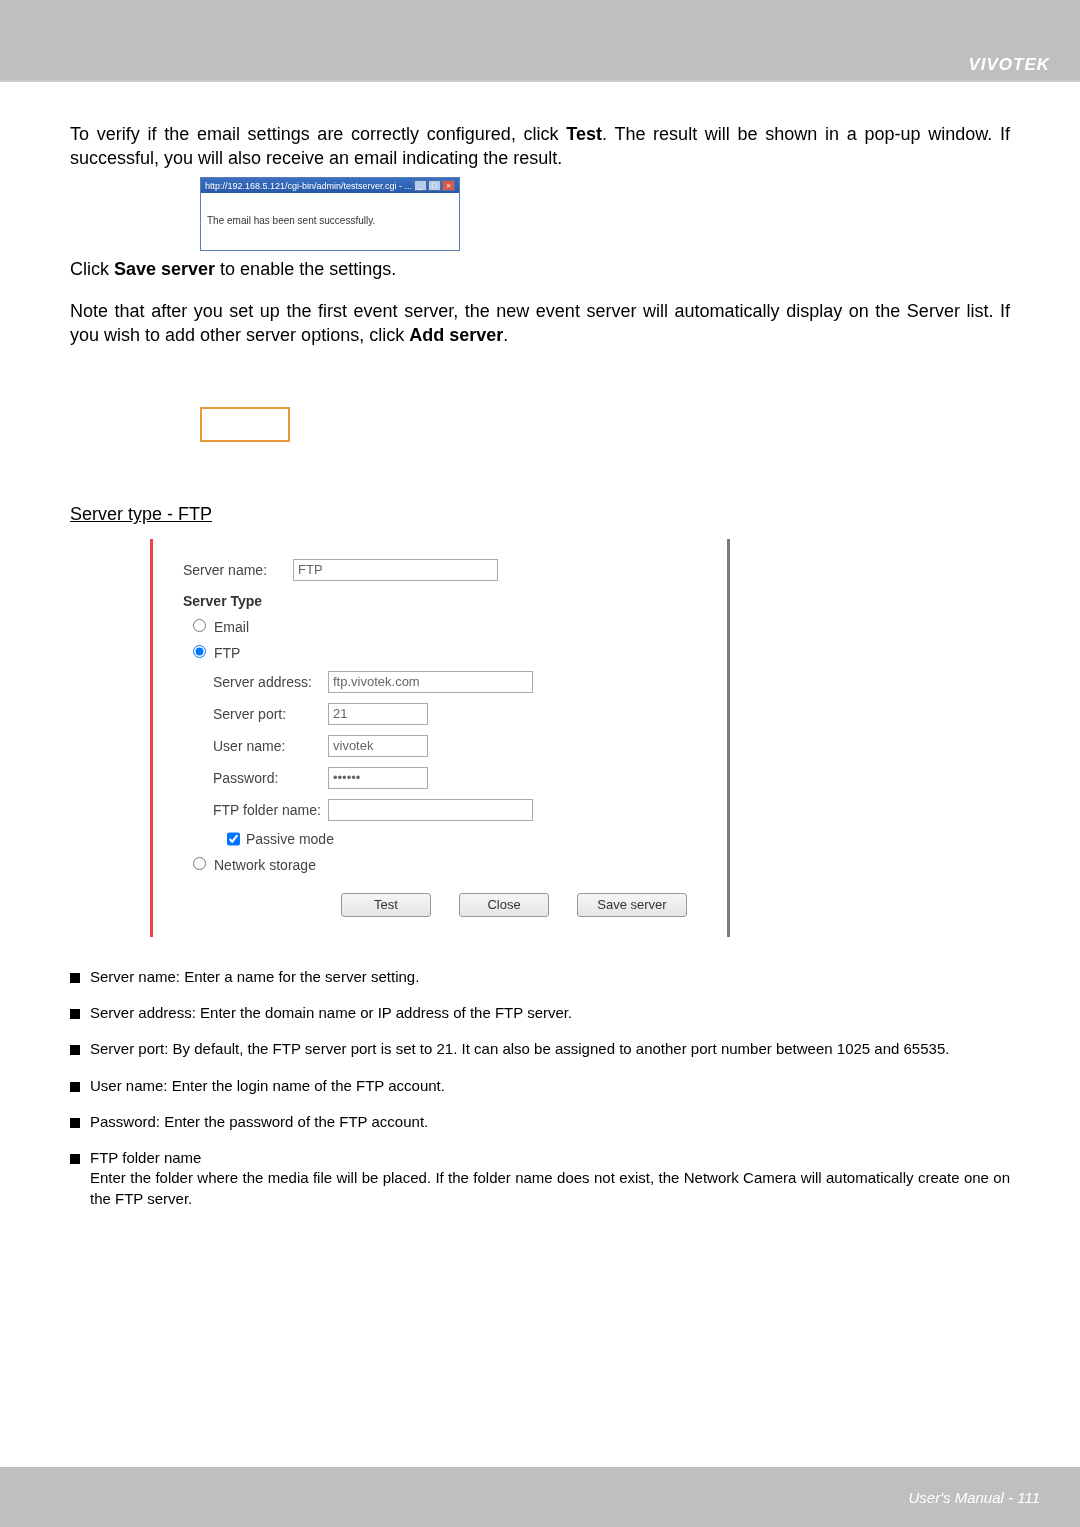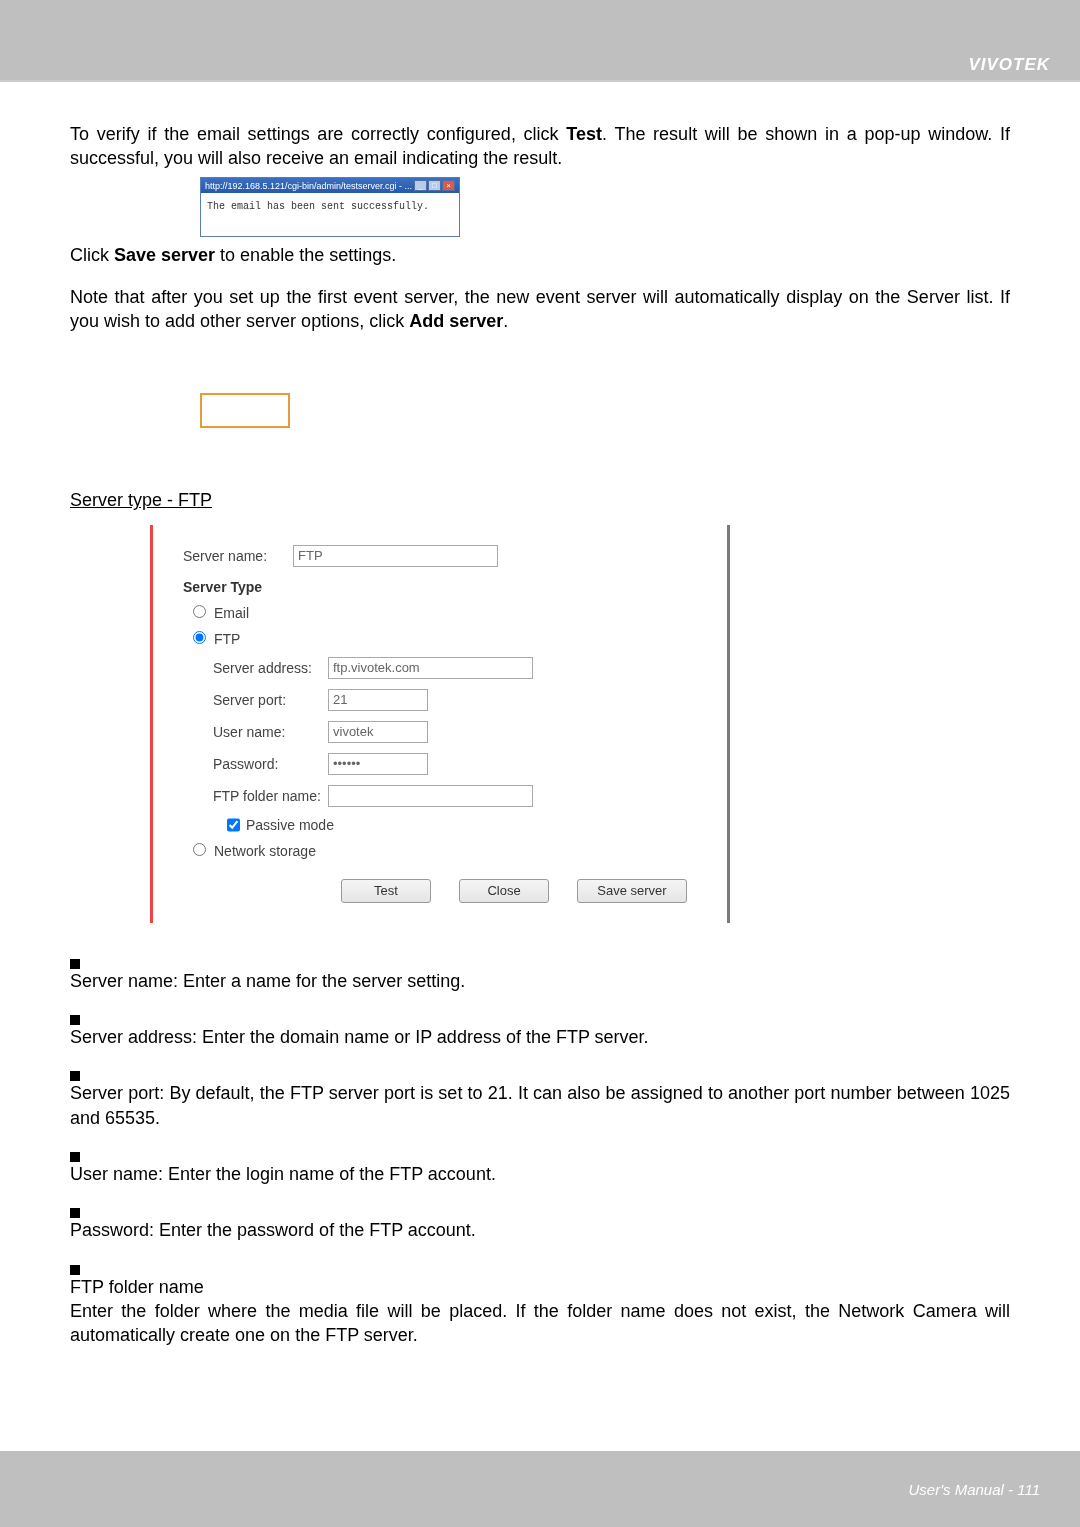--- a/index.html
+++ b/index.html
@@ -43,21 +43,21 @@
     padding: 2px 4px;
     display: flex;
     justify-content: space-between;
     align-items: flex-end;
   }
   .popup-title .winbtns span {
     display: inline-block; width: 13px; height: 11px; margin-left: 1px;
     background: #b8cbe8; border: 1px solid #4d6fa3; font-size: 8px; text-align: center; line-height: 9px;
   }
   .popup-title .winbtns .close { background: #d95b4b; color: #fff; }
-  .popup-body { background: #fff; padding: 8px 6px 24px 6px; font-size: 10px; color: #333; font-family: Liberation Mono, monospace; }
+  .popup-body { background: #fff; padding: 22px 6px 24px 6px; font-size: 10px; color: #333; }
   .orange-box {
     width: 90px; height: 35px; border: 2px solid #e69a3c; margin: 60px 0 60px 130px;
   }
   .form-area {
     margin: 12px 0 0 80px;
     width: 580px;
     border-left: 3px solid #ef4444;
     border-right: 3px solid #7a7a7a;
     padding: 20px 30px 20px 30px;
     font-size: 14px;
@@ -77,26 +77,26 @@
   .checkbox-row { display: flex; margin-bottom: 10px; padding-left: 44px; }
   .checkbox-row input { margin-right: 6px; }
   .btn-row { display: flex; gap: 28px; margin-top: 20px; justify-content: flex-end; padding-right: 10px; }
   .btn {
     width: 90px; height: 24px; background: linear-gradient(#f5f5f5,#e5e5e5);
     border: 1px solid #999; border-radius: 3px; font-size: 13px; color: #333;
     display: flex; align-items: center; justify-content: center; cursor: pointer;
   }
   .wide-btn { width: 110px; }
   .bullets { margin-top: 30px; }
-  .bullet-item { display: flex; margin-bottom: 16px; font-size: 18px; text-align: justify; line-height: 1.35; flex-direction: column; }
+  .bullet-item { display: flex; margin-bottom: 16px; font-size: 15px; text-align: justify; line-height: 1.35; }
   .bullet-item .sq { width: 10px; height: 10px; background: #000; margin-top: 6px; margin-right: 10px; flex: none; }
   .bullet-item .txt { flex: 1; }
   .footer {
     position: absolute; bottom: 0; left: 0; right: 0;
-    background: #bfbfbf; height: 76px;
+    background: #bfbfbf; height: 60px;
     display: flex; align-items: center; justify-content: flex-end;
     padding-right: 40px; color: #fff; font-style: italic; font-size: 15px;
   }
 </style>
 </head>
 <body>
 
 <div class="page">
   <div class="header-bar">
     <div class="header-brand">VIVOTEK</div>

